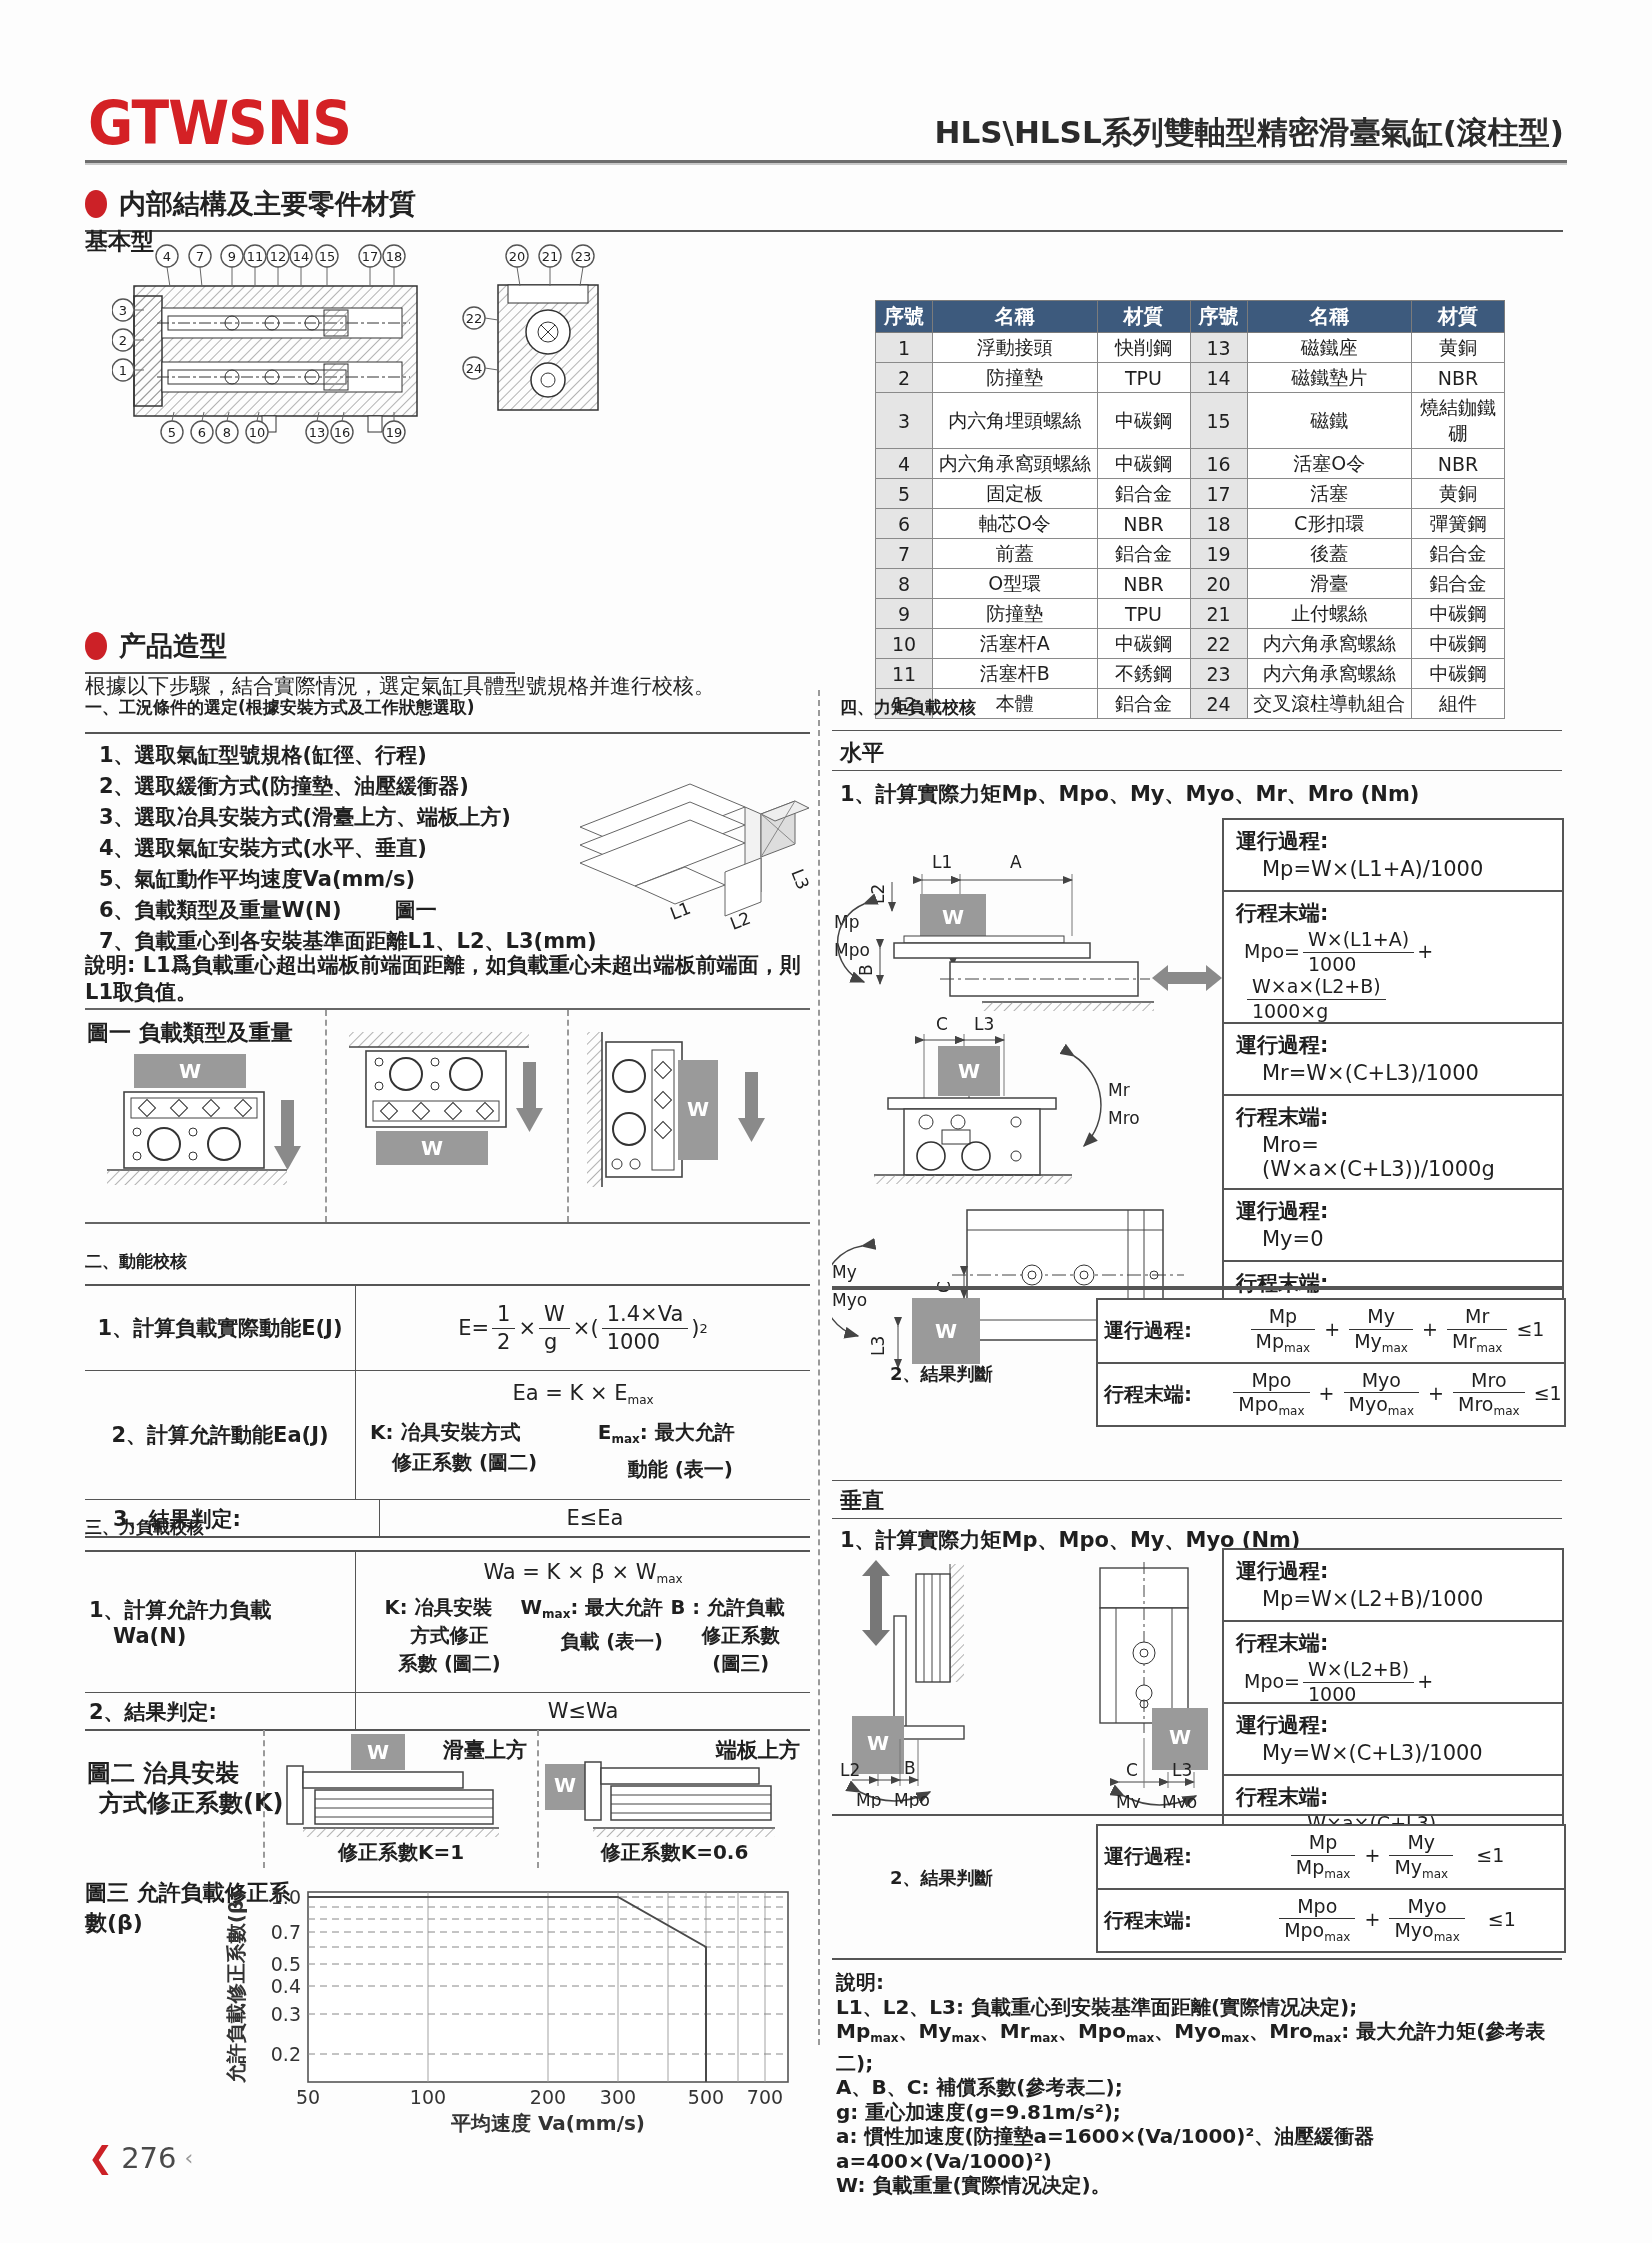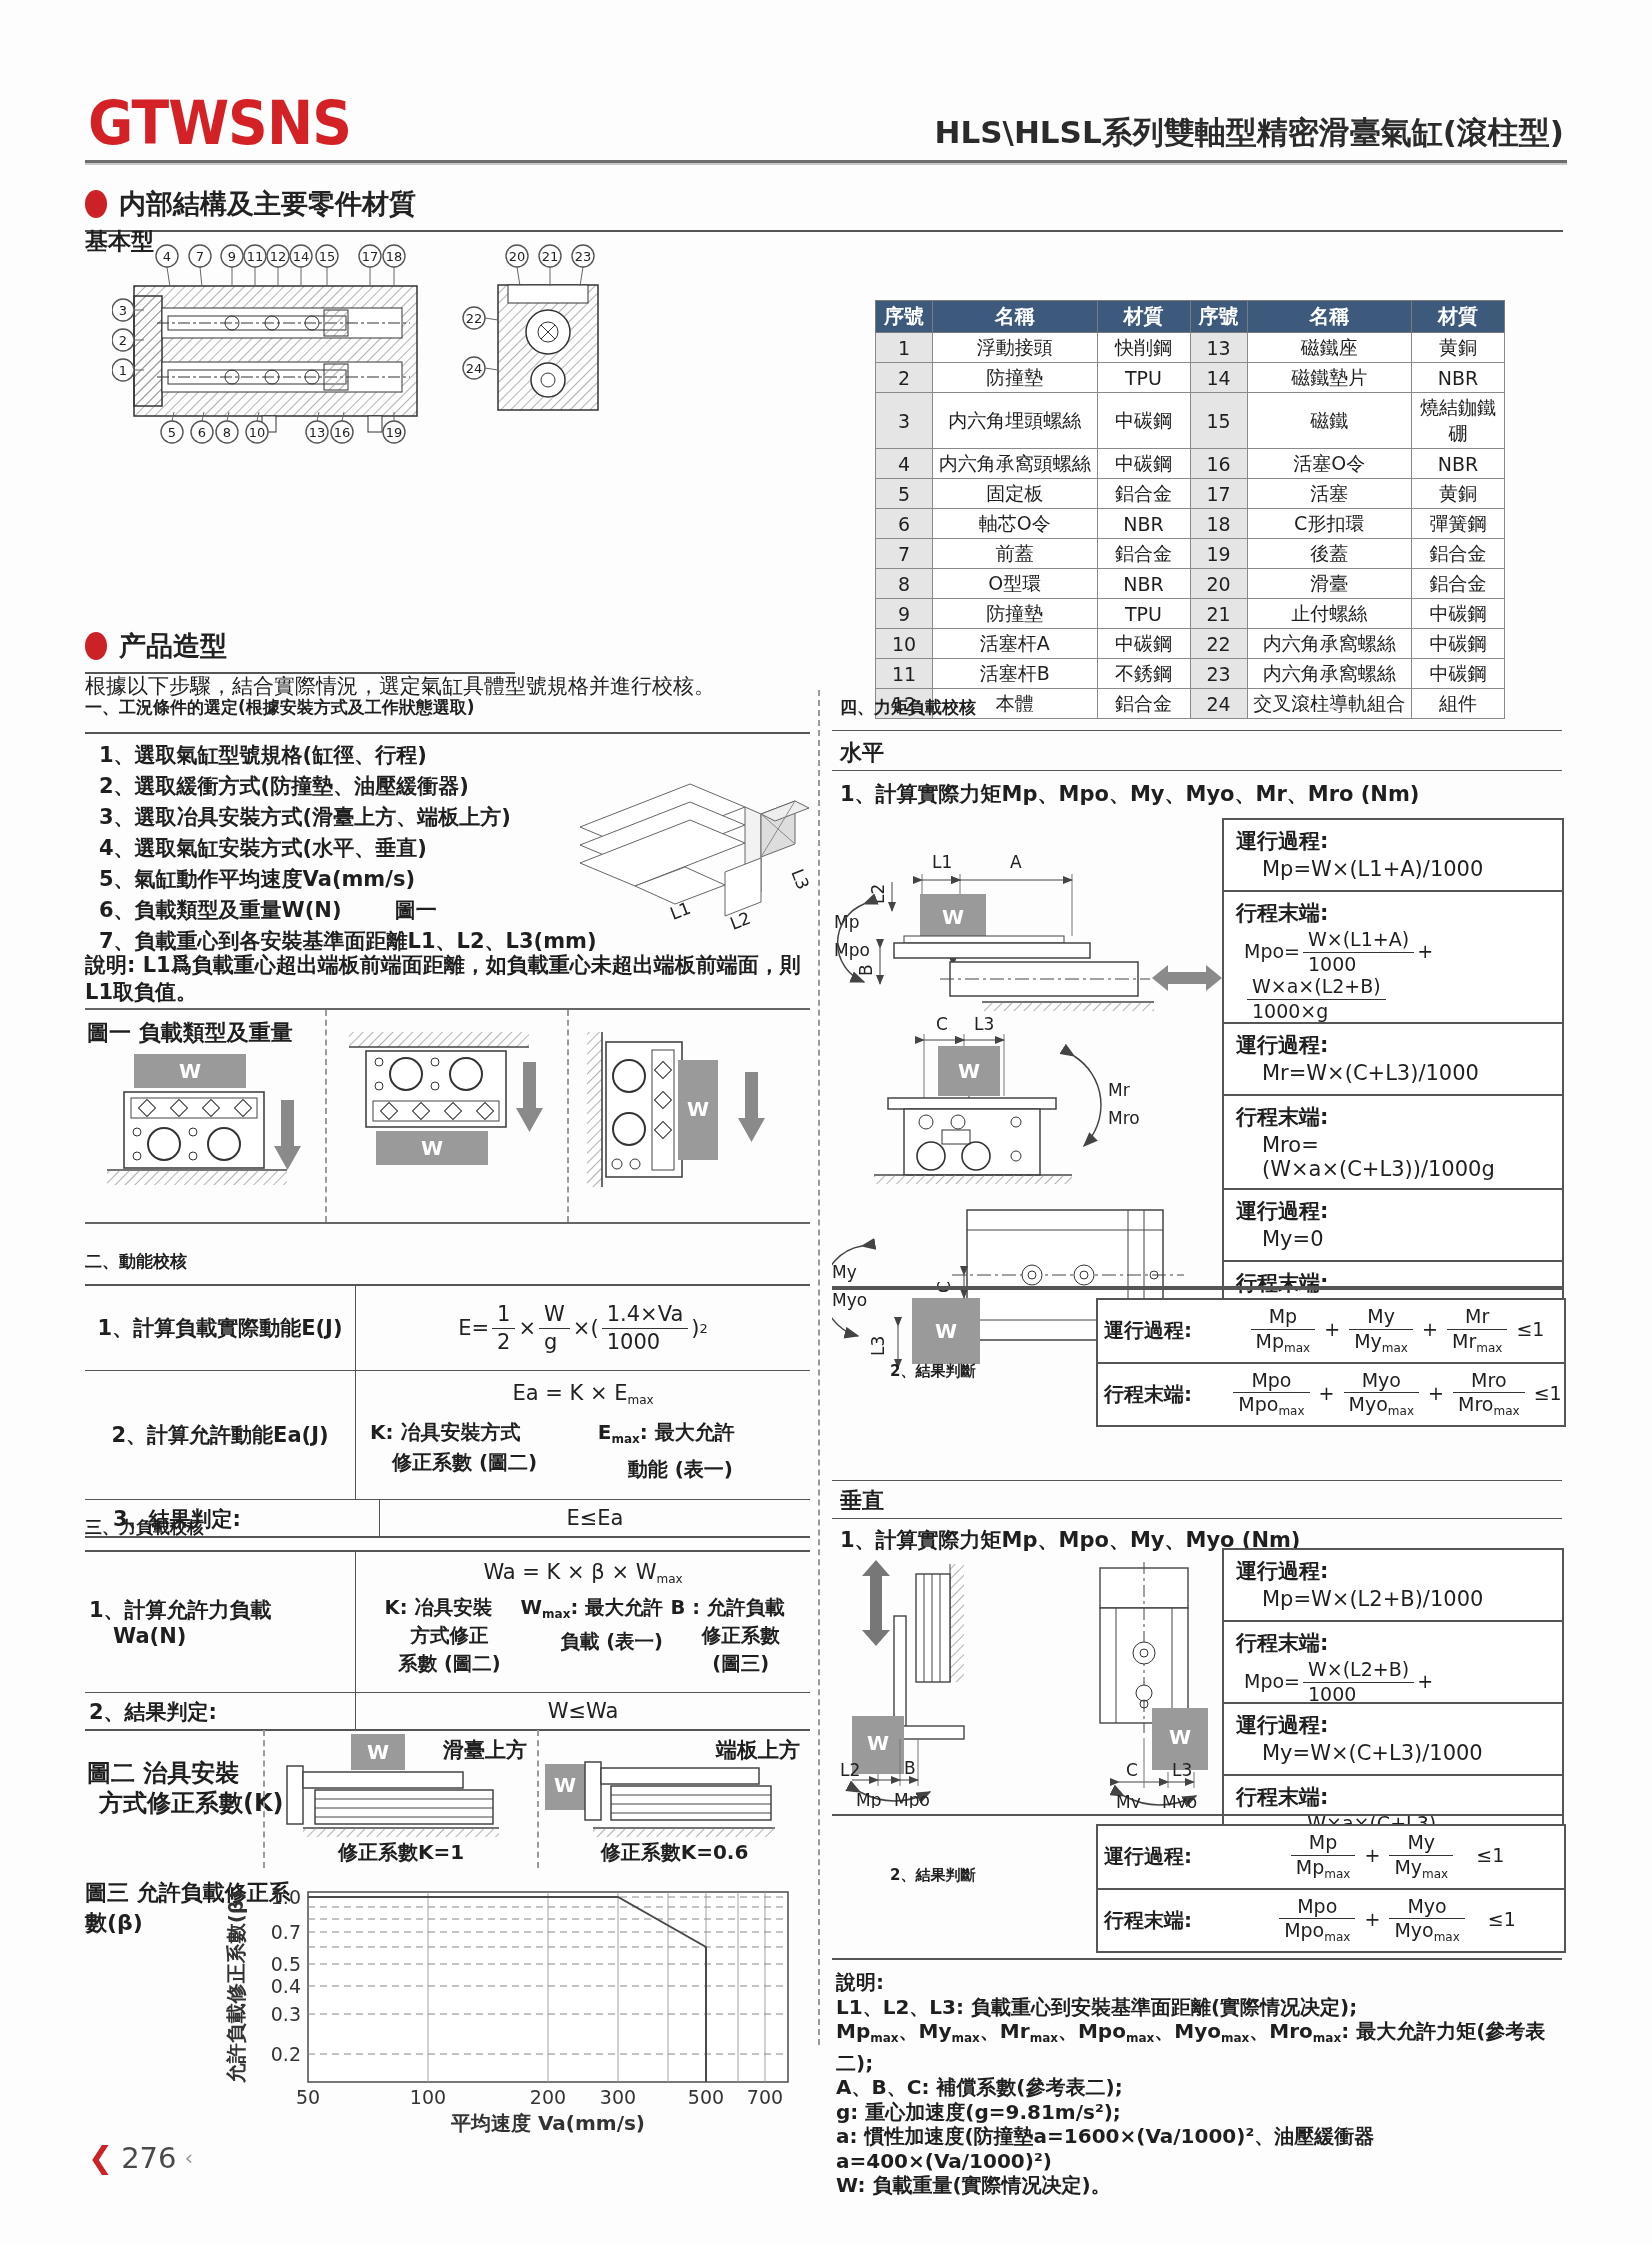--- a/index.html
+++ b/index.html
@@ -52,21 +52,21 @@
   .capTop{position:absolute;top:6px;right:10px;font-weight:bold;font-size:21px;}
   .capBot{position:absolute;bottom:2px;width:100%;text-align:center;font-weight:bold;font-size:20px;}
   
   .fbox{position:absolute;border:2px solid #555;background:#fff;width:338px;}
   .fcell{padding:7px 12px;}
   .fcell + .fcell{border-top:2px solid #555;}
   .flab{font-weight:bold;font-size:21px;}
   .fexp{padding:2px 0 2px 26px;font-size:21px;}
   
   .resblock{position:absolute;left:0;width:730px;border-top:2px solid #555;border-bottom:2px solid #555;}
-  .reslabel{position:absolute;left:58px;font-weight:bold;font-size:15px;text-align:right;}
+  .reslabel{position:absolute;left:58px;font-weight:bold;font-size:18px;text-align:right;}
   .rbox{position:absolute;border:2px solid #555;background:#fff;}
   .rrow{display:flex;align-items:center;}
   .rrow + .rrow{border-top:2px solid #555;}
   .rlab{width:118px;padding:8px 6px;font-weight:bold;font-size:20px;flex:none;}
   .rfml{flex:1;text-align:center;font-size:19px;padding:6px 2px;}
   .notes{position:absolute;left:4px;font-weight:bold;font-size:20px;line-height:24.5px;}
   
   .footer{position:absolute;left:88px;top:2140px;display:flex;align-items:center;gap:8px;}
   .fa1{color:#cc2127;font-size:30px;font-weight:bold;}
   .fpage{font-size:29px;color:#4a4a4a;}

